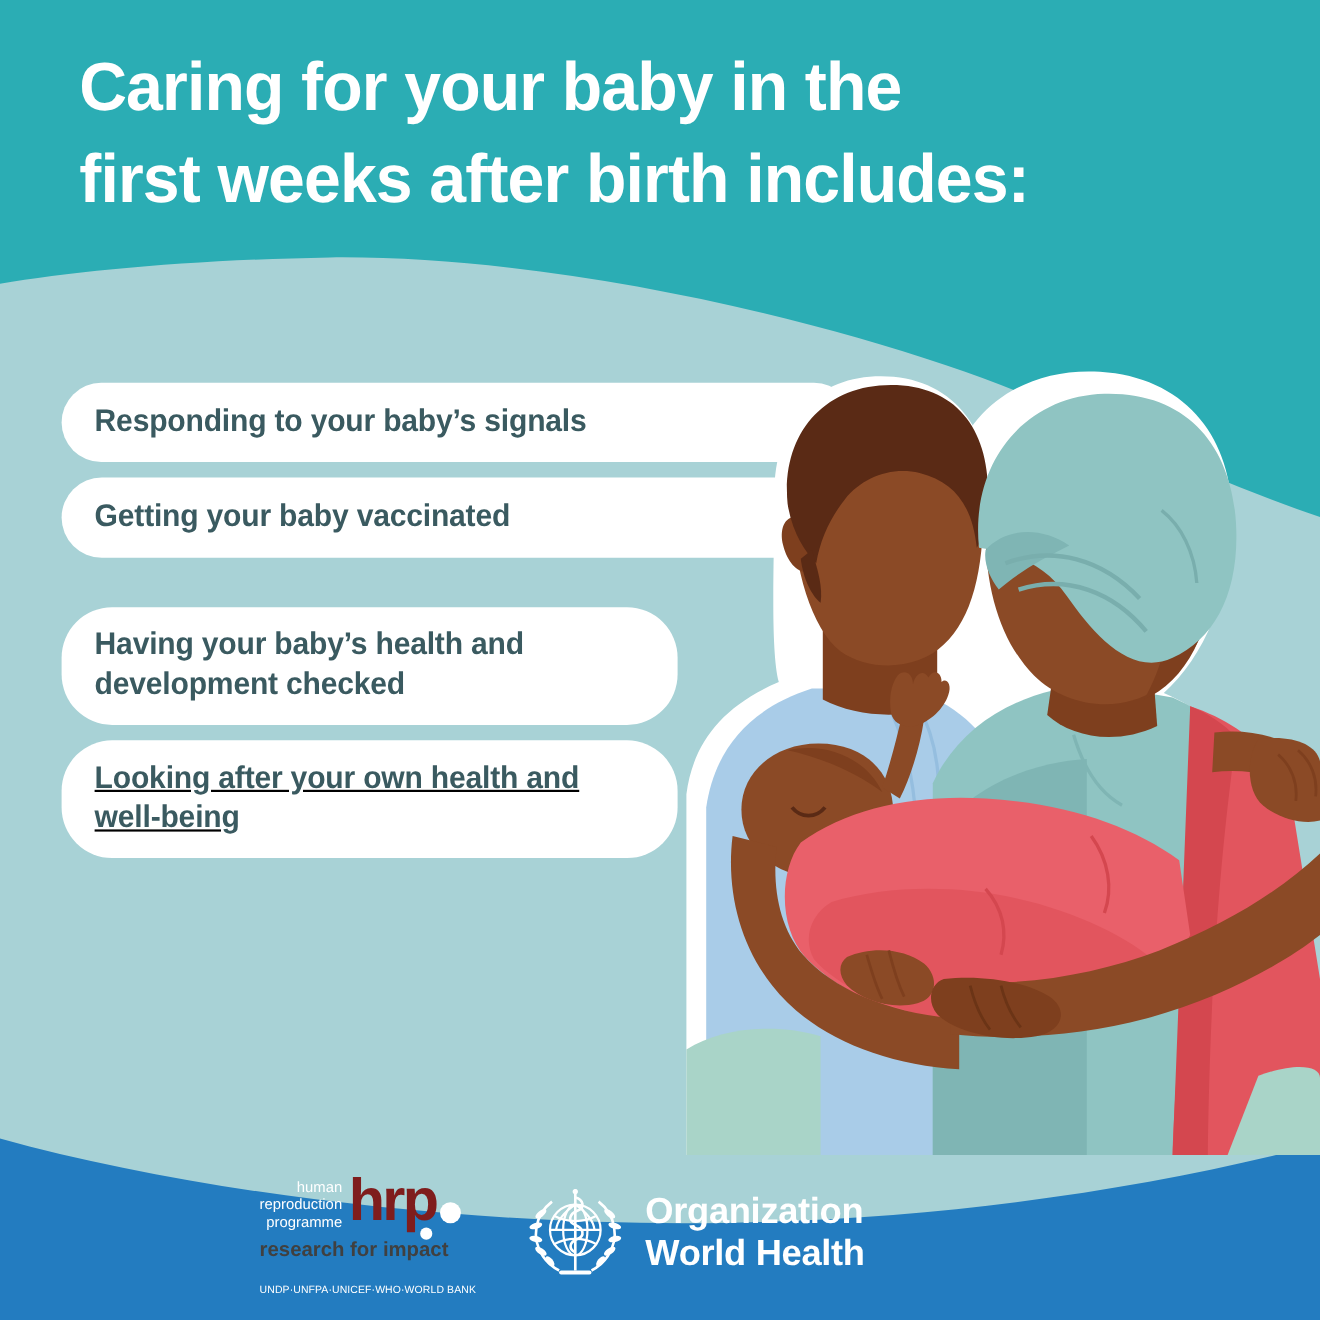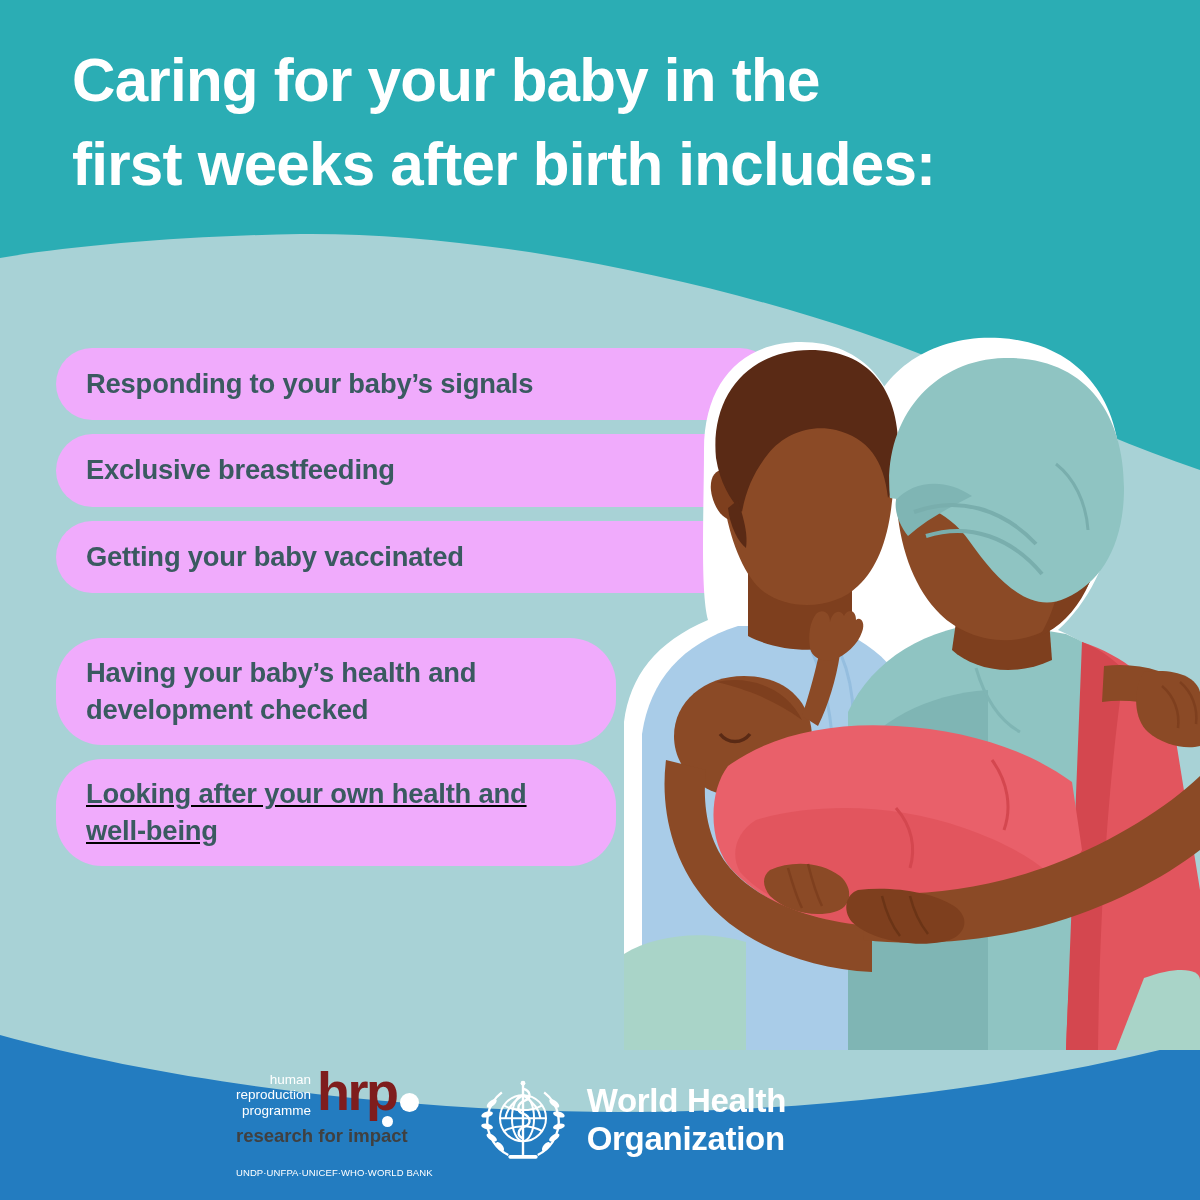--- a/index.html
+++ b/index.html
@@ -48,21 +48,21 @@
 
   
   .pill-list {
     position: absolute;
     left: 56px;
     top: 348px;
     width: 720px;
     z-index: 4;
   }
   .pill {
-    background: #f0abfc;
+    background: #ffffff;
     border-radius: 46px;
     padding: 17px 30px 19px 30px;
     margin-bottom: 14px;
     min-height: 50px;
     box-sizing: border-box;
     display: flex;
     align-items: center;
   }
   .pill-text {
     color: #3A5A60;
@@ -192,23 +192,20 @@
   </svg>
 
   <div class="title-block">
     <div class="title-line">Caring for your baby in the</div>
     <div class="title-line">first weeks after birth includes:</div>
   </div>
 
   <div class="pill-list">
     <div class="pill">
       <span class="pill-text">Responding to your baby’s signals</span>
-    </div>
-    <div class="pill">
-      <span class="pill-text">Exclusive breastfeeding</span>
     </div>
     <div class="pill">
       <span class="pill-text">Getting your baby vaccinated</span>
     </div>
     <div class="pill two-line" style="width:560px;margin-top:45px;">
       <span class="pill-text" style="display:block;max-width:490px;">Having your baby’s health and development checked</span>
     </div>
     <div class="pill two-line" style="width:560px;text-decoration:underline;">
       <span class="pill-text" style="display:block;max-width:480px;">Looking after your own health and well-being</span>
     </div>
@@ -395,20 +392,20 @@
           <rect x="34" y="88" width="32" height="4" rx="2"></rect>
         </g>
 
         <g stroke="#ffffff" stroke-width="2.6" fill="none">
           <line x1="50" y1="8" x2="50" y2="88"></line>
           <path d="M50,16 C58,18 60,26 52,29 C44,32 42,40 50,43 C58,46 60,54 52,57 C44,60 43,67 50,70"></path>
         </g>
         <circle cx="50" cy="10" r="2.6" fill="#ffffff"></circle>
       </svg>
       <div class="who-name">
+        <div>Organization</div>
         <div>World Health</div>
-        <div>Organization</div>
       </div>
     </div>
 
   </div>
 
 </div>
 
 </body></html>

